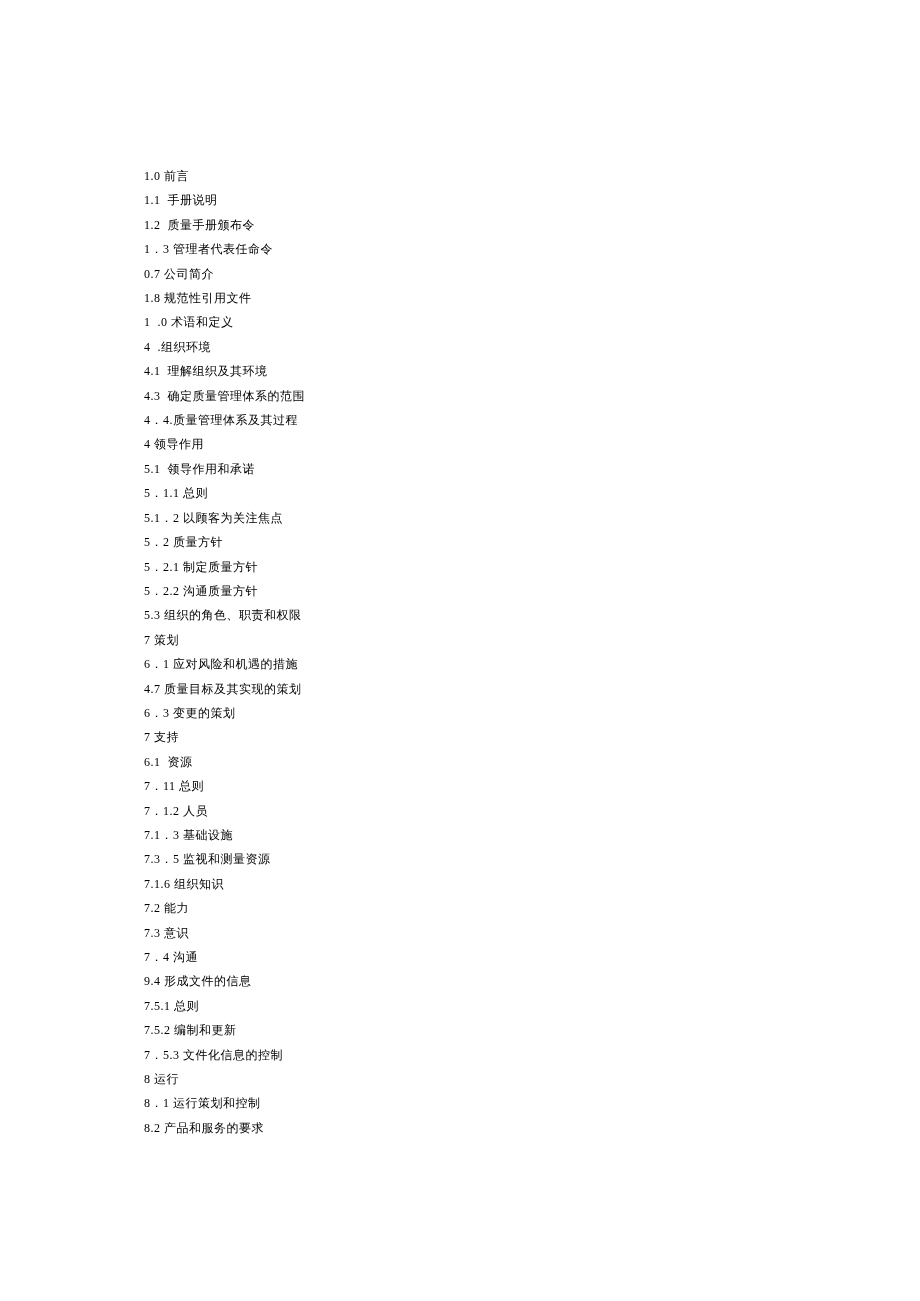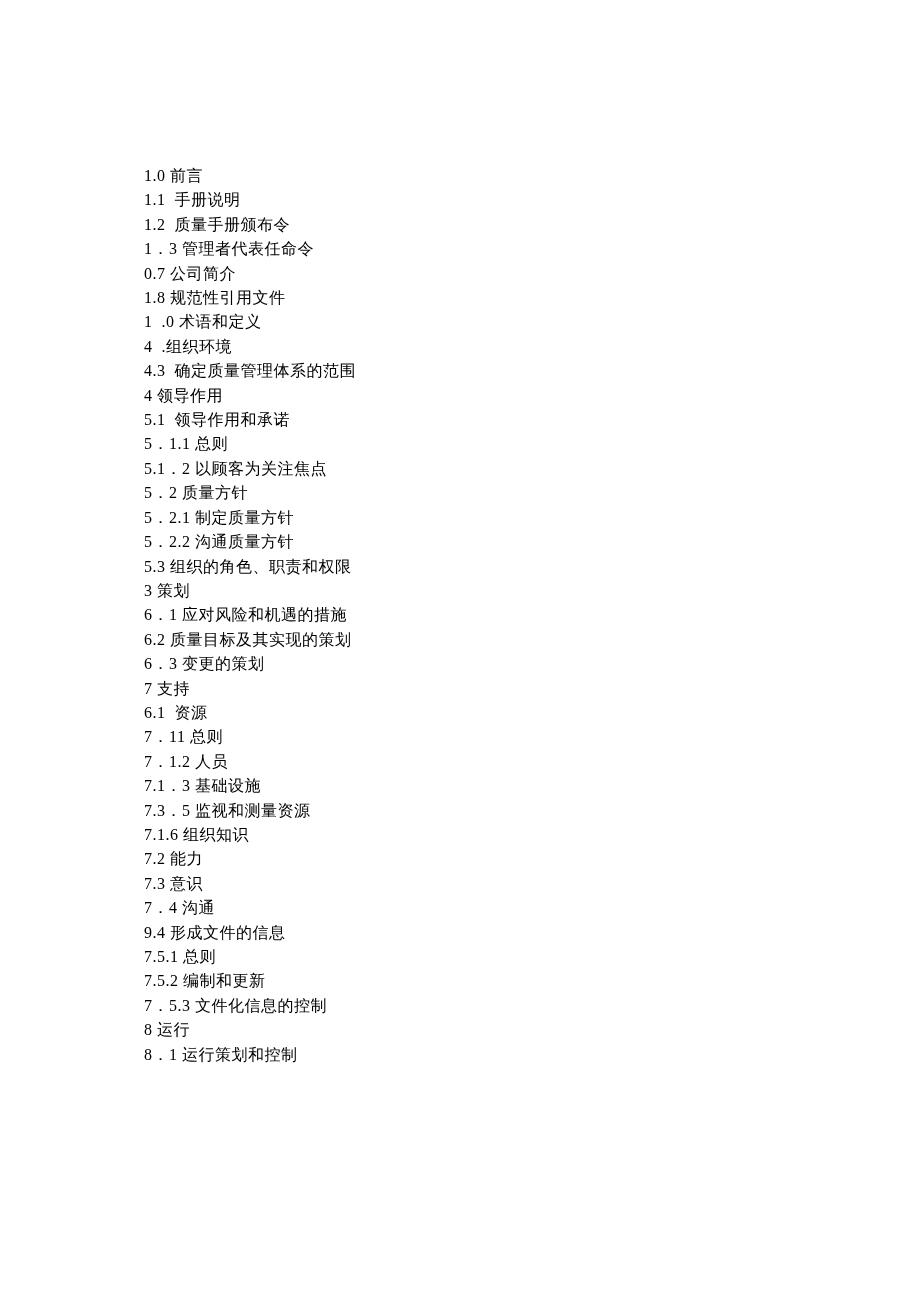--- a/index.html
+++ b/index.html
@@ -8,62 +8,65 @@
     background: #ffffff;
     font-family: "SimSun", "宋体", serif;
     width: 920px;
     min-height: 1301px;
   }
   .page {
     padding: 164px 0 0 144px;
     color: #000000;
   }
   .toc-line {
-    font-size: 16px;
+    font-size: 12px;
     line-height: 24.4px;
     letter-spacing: 0.5px;
     white-space: pre;
   }
 </style>
 </head>
 <body>
 
 <div class="page">
   <div>
     <div class="toc-line">1.0 前言</div>
     <div class="toc-line">1.1  手册说明</div>
     <div class="toc-line">1.2  质量手册颁布令</div>
     <div class="toc-line">1．3 管理者代表任命令</div>
     <div class="toc-line">0.7 公司简介</div>
     <div class="toc-line">1.8 规范性引用文件</div>
     <div class="toc-line">1  .0 术语和定义</div>
     <div class="toc-line">4  .组织环境</div>
+    <div class="toc-line">4.1  理解组织及其环境</div>
     <div class="toc-line">4.3  确定质量管理体系的范围</div>
+    <div class="toc-line">4．4.质量管理体系及其过程</div>
     <div class="toc-line">4 领导作用</div>
     <div class="toc-line">5.1  领导作用和承诺</div>
     <div class="toc-line">5．1.1 总则</div>
     <div class="toc-line">5.1．2 以顾客为关注焦点</div>
     <div class="toc-line">5．2 质量方针</div>
     <div class="toc-line">5．2.1 制定质量方针</div>
     <div class="toc-line">5．2.2 沟通质量方针</div>
     <div class="toc-line">5.3 组织的角色、职责和权限</div>
-    <div class="toc-line">3 策划</div>
+    <div class="toc-line">7 策划</div>
     <div class="toc-line">6．1 应对风险和机遇的措施</div>
-    <div class="toc-line">6.2 质量目标及其实现的策划</div>
+    <div class="toc-line">4.7 质量目标及其实现的策划</div>
     <div class="toc-line">6．3 变更的策划</div>
     <div class="toc-line">7 支持</div>
     <div class="toc-line">6.1  资源</div>
     <div class="toc-line">7．11 总则</div>
     <div class="toc-line">7．1.2 人员</div>
     <div class="toc-line">7.1．3 基础设施</div>
     <div class="toc-line">7.3．5 监视和测量资源</div>
     <div class="toc-line">7.1.6 组织知识</div>
     <div class="toc-line">7.2 能力</div>
     <div class="toc-line">7.3 意识</div>
     <div class="toc-line">7．4 沟通</div>
     <div class="toc-line">9.4 形成文件的信息</div>
     <div class="toc-line">7.5.1 总则</div>
     <div class="toc-line">7.5.2 编制和更新</div>
     <div class="toc-line">7．5.3 文件化信息的控制</div>
     <div class="toc-line">8 运行</div>
     <div class="toc-line">8．1 运行策划和控制</div>
+    <div class="toc-line">8.2 产品和服务的要求</div>
   </div>
 </div>
 
 </body></html>

